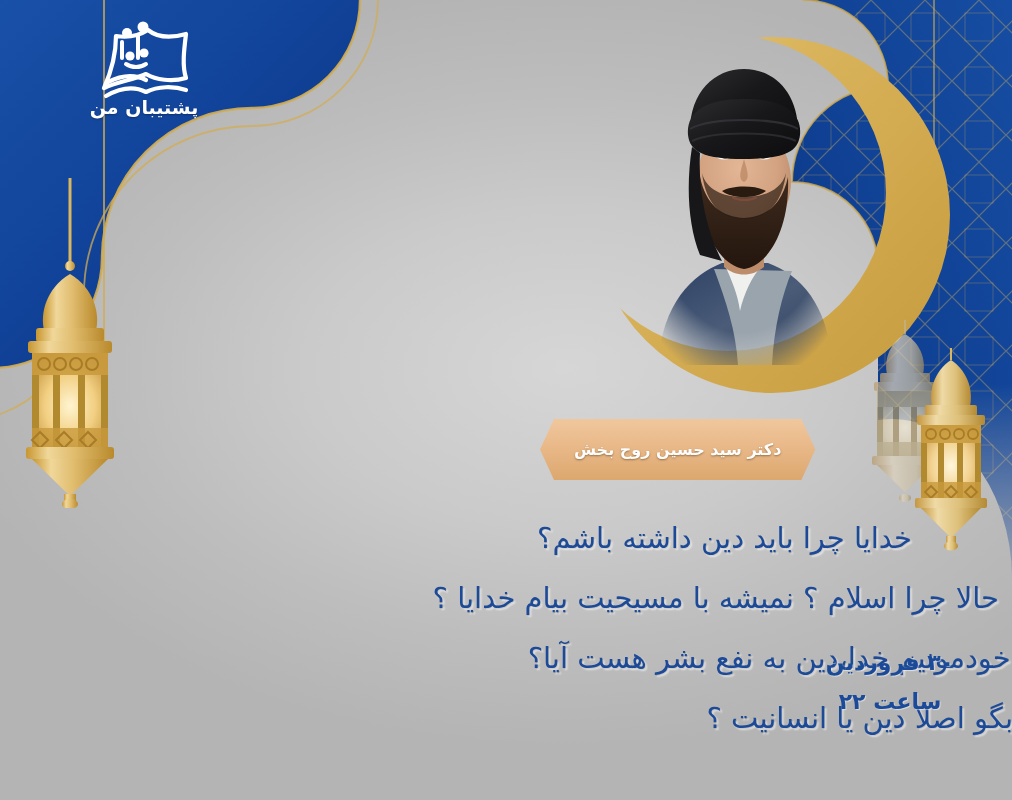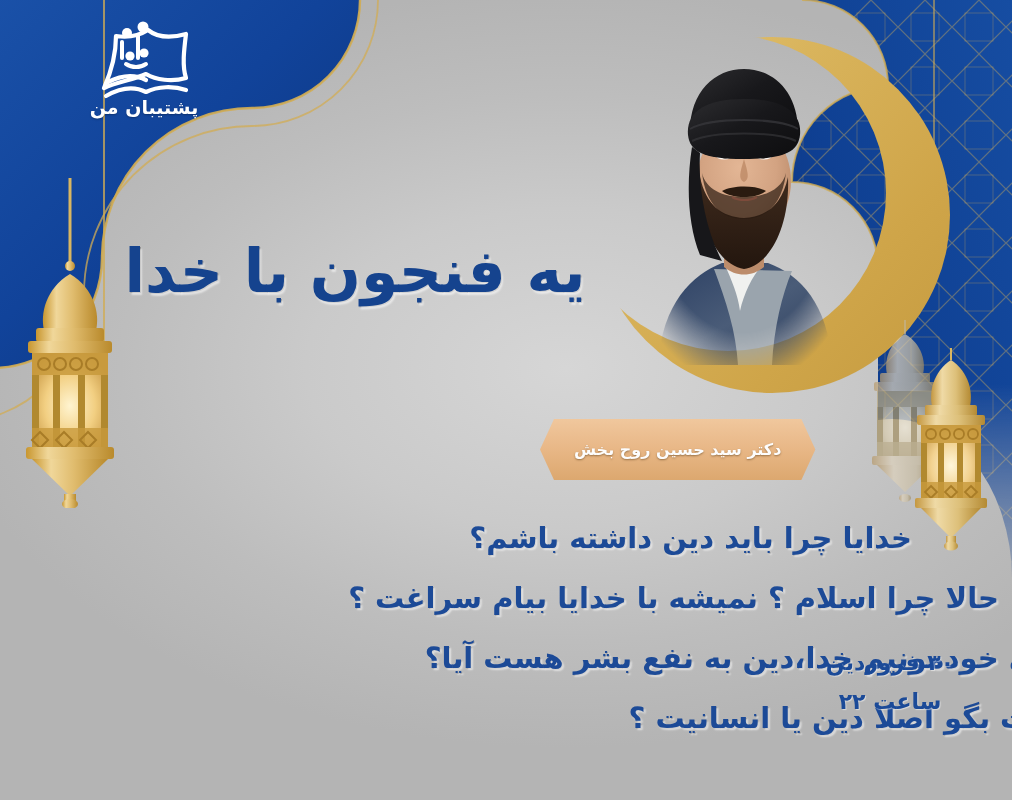--- a/index.html
+++ b/index.html
@@ -58,21 +58,21 @@
     box-shadow:0 2px 6px rgba(0,0,0,.16);
     white-space:nowrap;
   }
 
   
   .questions{
     position:absolute;right:100px;top:524px;width:830px;
     direction:rtl;text-align:right;
   }
   .q-line{
-    font-size:29px;font-weight:700;color:#1c4a97;
+    font-size:29px;font-weight:400;color:#1c4a97;
     line-height:1;margin-bottom:31px;white-space:nowrap;
     text-shadow:2px 2px 2px rgba(255,255,255,.6), 1px 1px 0 rgba(0,0,0,.18);
   }
   .q-line.l1{padding-right:0px;}
   .q-line.l2{padding-right:0px;margin-right:-87px;}
   .q-line.l3{padding-right:0px;margin-right:-155px;}
   .q-line.l4{padding-right:0px;margin-right:-275px;}
 
   
   .date-block{
@@ -395,27 +395,26 @@
           <path d="M46,138 l6,6 -6,6 -6,-6 z"></path>
         <path d="M66,138 l6,6 -6,6 -6,-6 z"></path>
       </g>
       <rect x="10" y="150" width="72" height="10" rx="2" fill="url(#lg3)"></rect>
       <path d="M16,160 L76,160 L46,190 Z" fill="url(#lg3)"></path>
       <rect x="41" y="188" width="10" height="7" fill="url(#lg3)"></rect>
       <ellipse cx="46" cy="198" rx="7" ry="4.5" fill="url(#lg3)"></ellipse>
     </svg>
   </div>
 
-  <div class="main-title">یه فنجون با خدا</div>
 
   <div class="name-banner">دکتر سید حسین روح بخش</div>
 
   <div class="questions">
     <div class="q-line l1">خدایا چرا باید دین داشته باشم؟</div>
-    <div class="q-line l2">حالا چرا اسلام ؟ نمیشه با خدایا بیام سراغت ؟</div>
+    <div class="q-line l2">حالا چرا اسلام ؟ نمیشه با مسیحیت بیام خدایا ؟</div>
     <div class="q-line l3">ولی خودمونیم خدا،دین به نفع بشر هست آیا؟</div>
     <div class="q-line l4">+خدایا خودت بگو اصلا دین یا انسانیت ؟</div>
   </div>
 
   <div class="date-block">
     <div class="date-line">۳۰ فروردین</div>
     <div class="date-line last">ساعت ۲۲</div>
   </div>
 
 </div>

